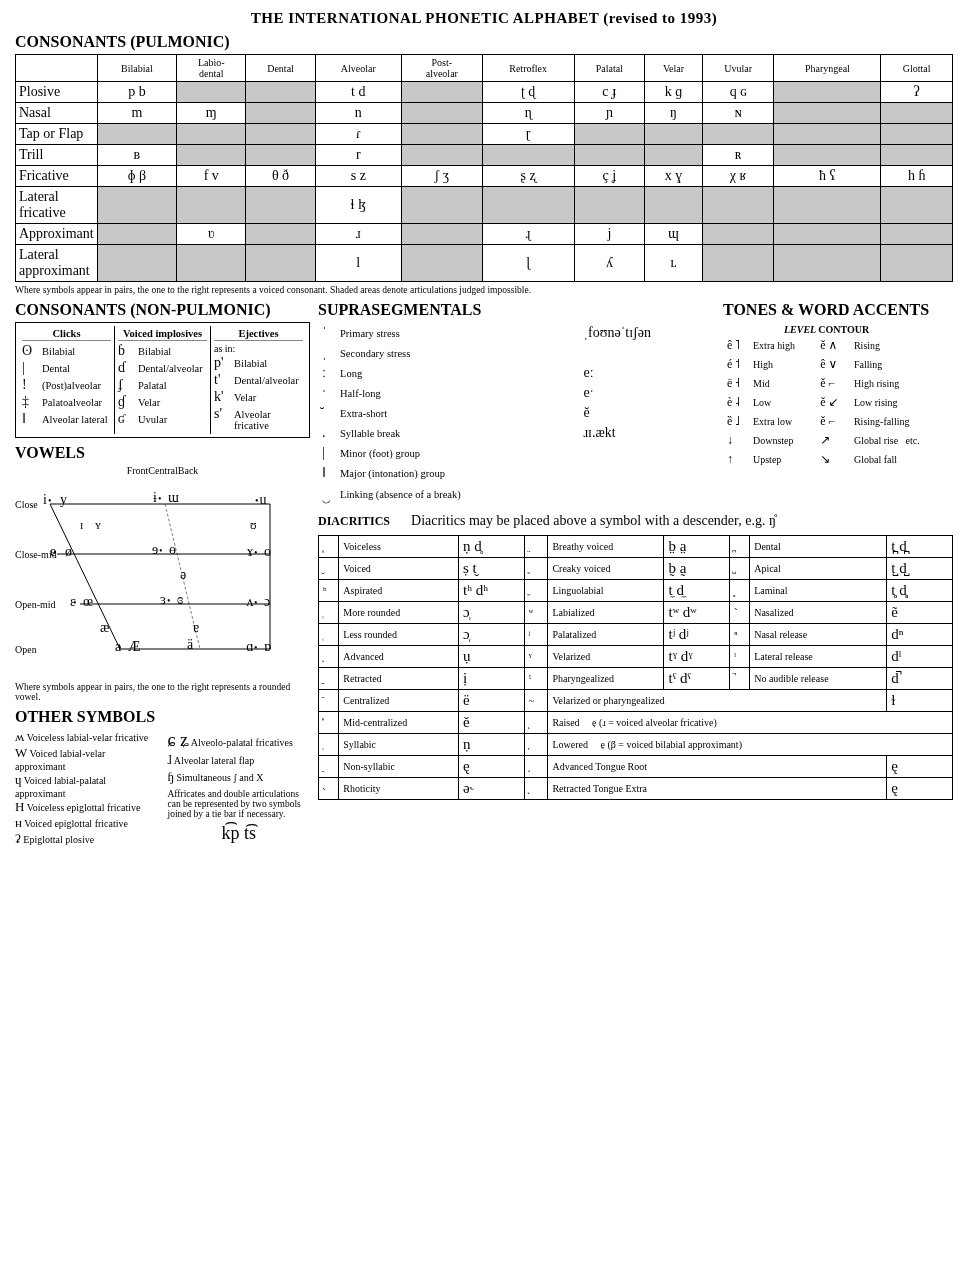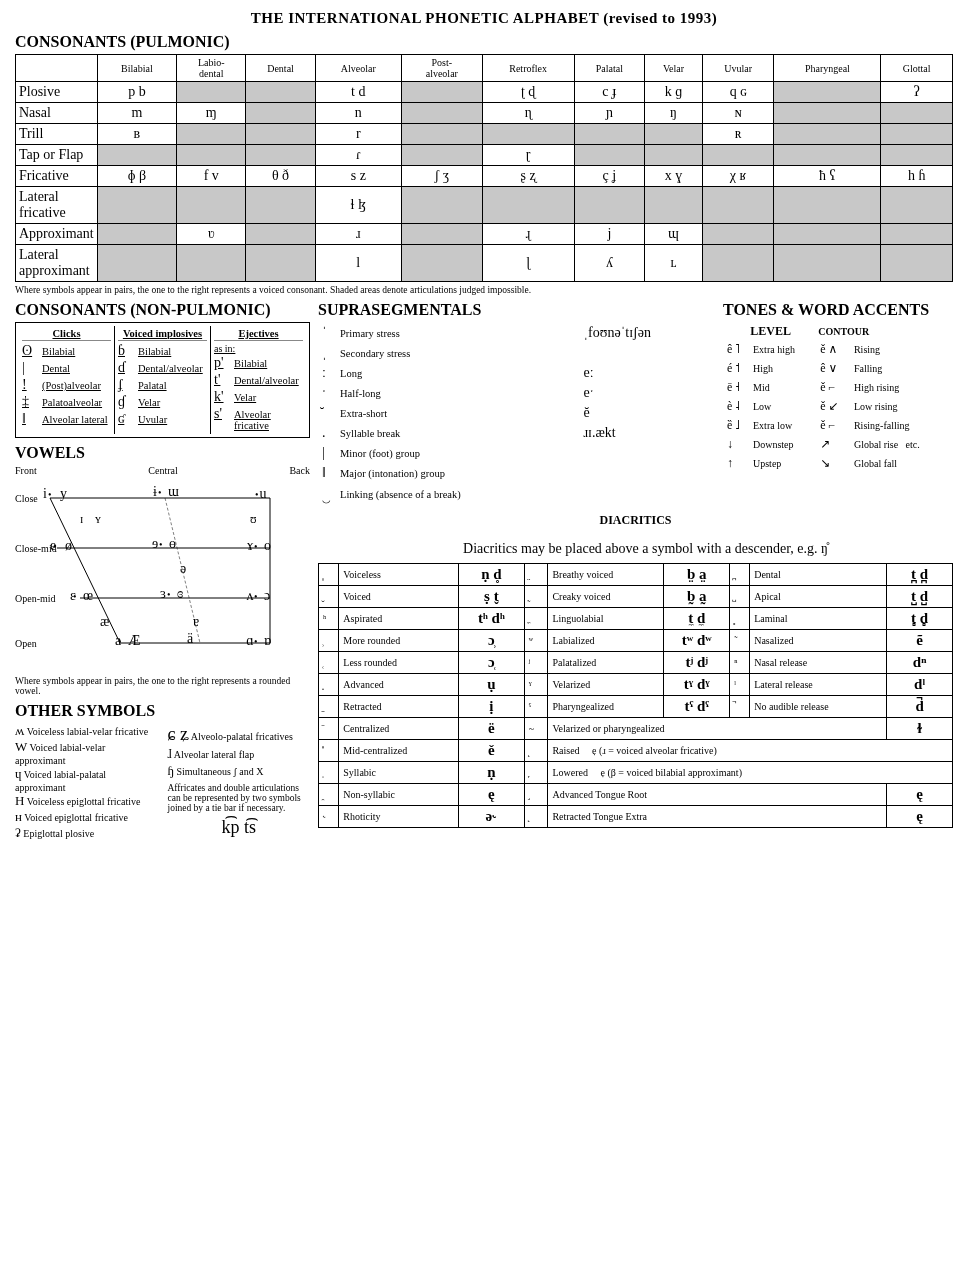--- a/index.html
+++ b/index.html
@@ -99,21 +99,20 @@
     }
     .non-pulm-inner {
       display: flex;
       gap: 0;
     }
     .np-col {
       flex: 1;
       padding: 2px 3px;
       border-right: 1px solid #000;
       font-size: 10.5px;
-      text-decoration: underline;
     }
     .np-col:last-child {
       border-right: none;
     }
     .np-col p {
       margin: 1px 0;
       display: flex;
       align-items: baseline;
       gap: 4px;
     }
@@ -173,23 +172,22 @@
       font-size: 14px;
       margin-bottom: 3px;
       margin-left: 20px;
     }
     table.diacritics td.label-cell {
       white-space: nowrap;
       font-size: 10px;
     }
     table.diacritics td.ipa-cell {
       font-size: 15px;
-      font-weight: bold;
+      font-weight: normal;
       min-width: 40px;
-      text-align: center;
     }
     .vowel-svg-container {
       position: relative;
       width: 290px;
       height: 195px;
     }
   </style>
 </head>
 <body>
 
@@ -240,45 +238,45 @@
         <td class="shaded"></td>
         <td class="ipa-cell">ɳ</td>
         <td class="ipa-cell">ɲ</td>
         <td class="ipa-cell">ŋ</td>
         <td class="ipa-cell">ɴ</td>
         <td class="shaded"></td>
         <td class="shaded"></td>
       </tr>
 
       <tr>
+        <td class="row-label">Tap or Flap</td>
+        <td class="shaded"></td>
+        <td class="shaded"></td>
+        <td class="shaded"></td>
+        <td class="ipa-cell">ɾ</td>
+        <td class="shaded"></td>
+        <td class="ipa-cell">ɽ</td>
+        <td class="shaded"></td>
+        <td class="shaded"></td>
+        <td class="shaded"></td>
+        <td class="shaded"></td>
+        <td class="shaded"></td>
+      </tr>
+
+      <tr>
         <td class="row-label">Trill</td>
         <td class="ipa-cell">ʙ</td>
         <td class="shaded"></td>
         <td class="shaded"></td>
         <td class="ipa-cell">r</td>
         <td class="shaded"></td>
         <td class="shaded"></td>
         <td class="shaded"></td>
         <td class="shaded"></td>
         <td class="ipa-cell">ʀ</td>
-        <td class="shaded"></td>
-        <td class="shaded"></td>
-      </tr>
-
-      <tr>
-        <td class="row-label">Tap or Flap</td>
-        <td class="shaded"></td>
-        <td class="shaded"></td>
-        <td class="shaded"></td>
-        <td class="ipa-cell">ɾ</td>
-        <td class="shaded"></td>
-        <td class="ipa-cell">ɽ</td>
-        <td class="shaded"></td>
-        <td class="shaded"></td>
-        <td class="shaded"></td>
         <td class="shaded"></td>
         <td class="shaded"></td>
       </tr>
 
       <tr>
         <td class="row-label">Fricative</td>
         <td class="ipa-cell">ɸ β</td>
         <td class="ipa-cell">f v</td>
         <td class="ipa-cell">θ ð</td>
         <td class="ipa-cell">s z</td>
@@ -414,21 +412,21 @@
           <p>
               <span class="ipa">s'</span> 
               <span>Alveolar fricative</span>
             </p>
         </div>
       </div>
     </div>
 
     <h2 class="section-title">VOWELS</h2>
     <div style="font-size:10px; margin-bottom:2px;">
-      <div style="display:flex; justify-content:space-between; margin-bottom:2px;">
+      <div style="display:flex; justify-content:center; margin-bottom:8px;">
         <span>Front</span>
         <span>Central</span>
         <span>Back</span>
       </div>
       <div class="vowel-svg-container">
         <svg width="290" height="195">
 
           <line x1="35" y1="20" x2="255" y2="20" stroke="#000" stroke-width="1"></line>
 
           <line x1="42" y1="70" x2="255" y2="70" stroke="#000" stroke-width="1"></line>
@@ -574,21 +572,21 @@
             </tr>
           </tbody>
         </table>
       </div>
 
       <div class="tones-box">
         <h2 class="section-title">TONES &amp; WORD ACCENTS</h2>
         <table class="tones-table">
           <thead>
             <tr>
-              <th colspan="2" style="font-weight:bold; font-size:12px; text-align:center;">LEVEL</th>
+              <th colspan="2" style="font-weight:bold; font-size:10px; text-align:right;font-style:italic;">LEVEL</th>
               <th colspan="2" style="font-weight:bold; font-size:10px; text-align:left;">CONTOUR</th>
             </tr>
           </thead>
           <tbody>
             <tr>
               <td style="font-size:12px;">ê ˥</td>
               <td>Extra high</td>
               <td style="font-size:12px;">ě ∧</td>
               <td>Rising</td>
             </tr>
@@ -627,21 +625,21 @@
               <td>Upstep</td>
               <td style="font-size:12px;">↘</td>
               <td>Global fall</td>
             </tr>
           </tbody>
         </table>
       </div>
     </div>
 
     <div>
-      <div style="display:flex; align-items:center; gap:10px; margin-bottom:3px;flex-direction:column;">
+      <div style="display:flex; align-items:flex-end; gap:1px; margin-bottom:3px;">
         <span class="diac-header">DIACRITICS</span>
         <span class="diac-note">Diacritics may be placed above a symbol with a descender, e.g. ŋ̊</span>
       </div>
       <table class="diacritics">
         <tbody>
 
           <tr>
             <td class="label-cell">̥</td>
             <td class="label-cell">Voiceless</td>
             <td class="ipa-cell">ṇ d̥</td>

